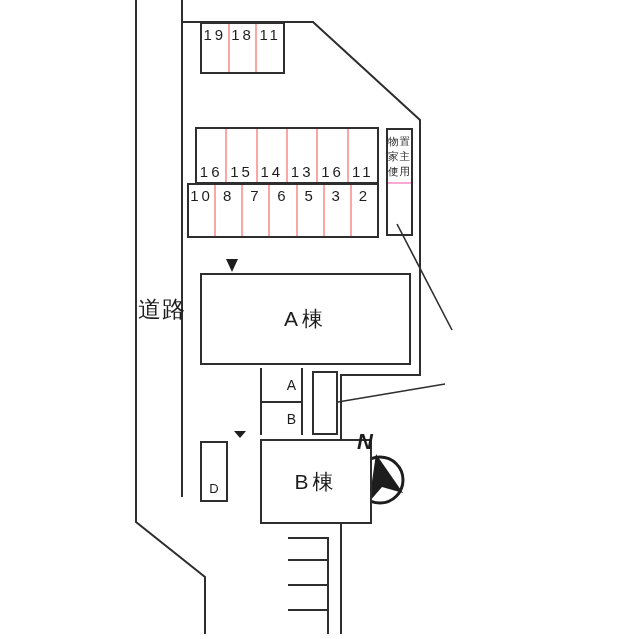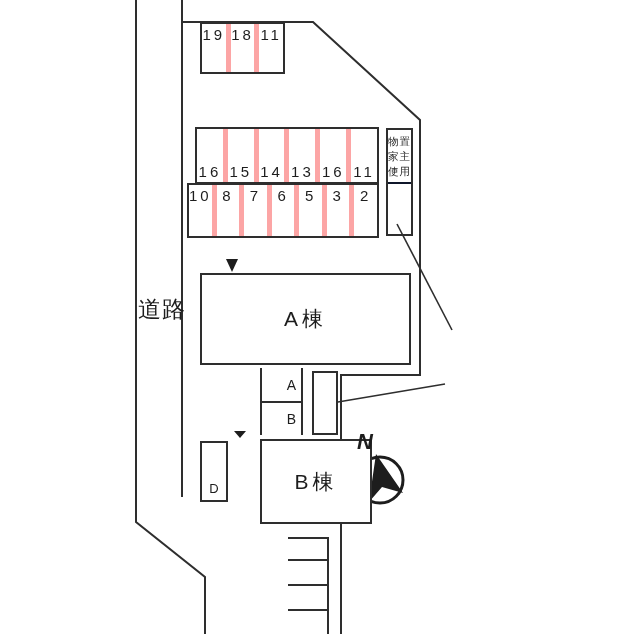--- a/index.html
+++ b/index.html
@@ -7,34 +7,34 @@
     position:relative;width:640px;height:639px;background:#fff;
     font-family:"Liberation Sans","DejaVu Sans",sans-serif;
     color:#222;overflow:hidden;
   }
   .canvas *{box-sizing:border-box;}
   svg.layer{position:absolute;left:0;top:0;width:640px;height:639px;}
 
   
   .prow{position:absolute;display:flex;border:2px solid #2e2e2e;background:transparent;}
   .prow .cell{flex:1;display:flex;justify-content:center;}
-  .prow .cell + .cell{border-left:5px solid #fca5a5;}
+  .prow .cell + .cell{border-left:2px solid #fca5a5;}
   .prow .num{font-size:15px;letter-spacing:3px;color:#1d1d1d;}
   .num-top .cell{align-items:flex-start;}
   .num-top .num{padding-top:2px;}
   .num-bottom .cell{align-items:flex-end;}
   .num-bottom .num{padding-bottom:2px;}
 
   #row-top{left:200px;top:22px;width:85px;height:52px;}
   #row-upper{left:195px;top:127px;width:184px;height:57px;}
   #row-lower{left:187px;top:183px;width:192px;height:55px;}
 
   
   .storage{position:absolute;left:386px;top:128px;width:27px;height:108px;border:2px solid #2e2e2e;display:flex;flex-direction:column;}
-  .storage .upper{height:54px;border-bottom:2px solid #0f172a;display:flex;align-items:center;justify-content:center;}
+  .storage .upper{height:54px;border-bottom:2px solid #f9a8d4;display:flex;align-items:center;justify-content:center;}
   .storage .upper span{font-size:10.5px;line-height:15px;white-space:pre-line;text-align:center;letter-spacing:1px;color:#1d1d1d;}
   .storage .lower{flex:1;}
 
   
   .bldg{position:absolute;border:2px solid #2e2e2e;display:flex;align-items:center;justify-content:center;background:#fff;}
   .bldg .bl{font-size:21px;letter-spacing:4px;color:#1d1d1d;}
   #bldg-a{left:200px;top:273px;width:211px;height:92px;}
   #bldg-b{left:227px;top:439px;width:112px;height:85px;margin-left:33px;}
   #box-d{left:200px;top:441px;width:28px;height:61px;border:2px solid #2e2e2e;position:absolute;display:flex;align-items:flex-end;justify-content:center;background:#fff;}
   #box-d .bl{font-size:13px;padding-bottom:4px;color:#1d1d1d;}

